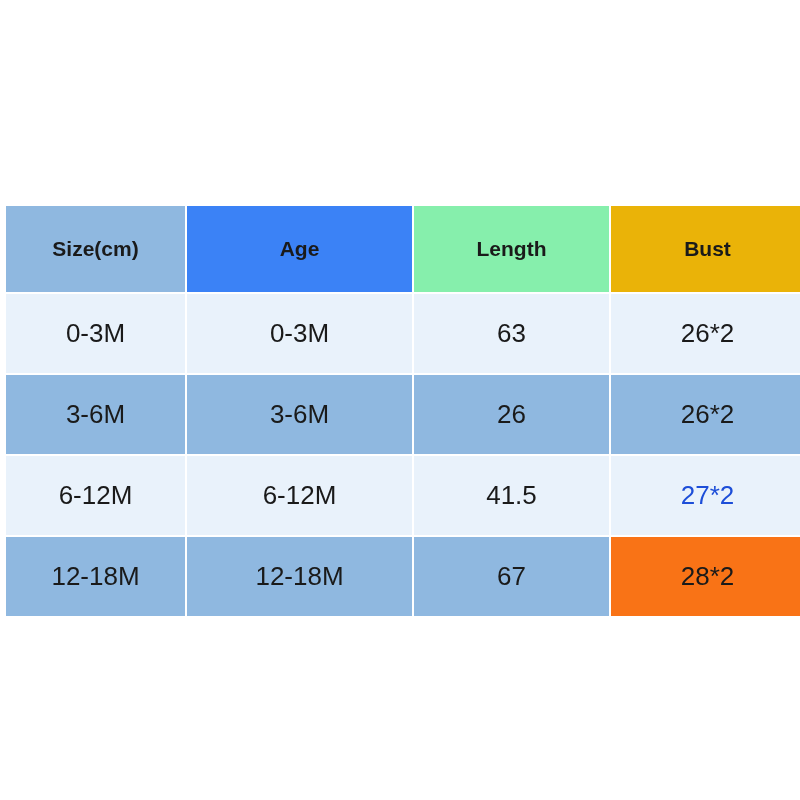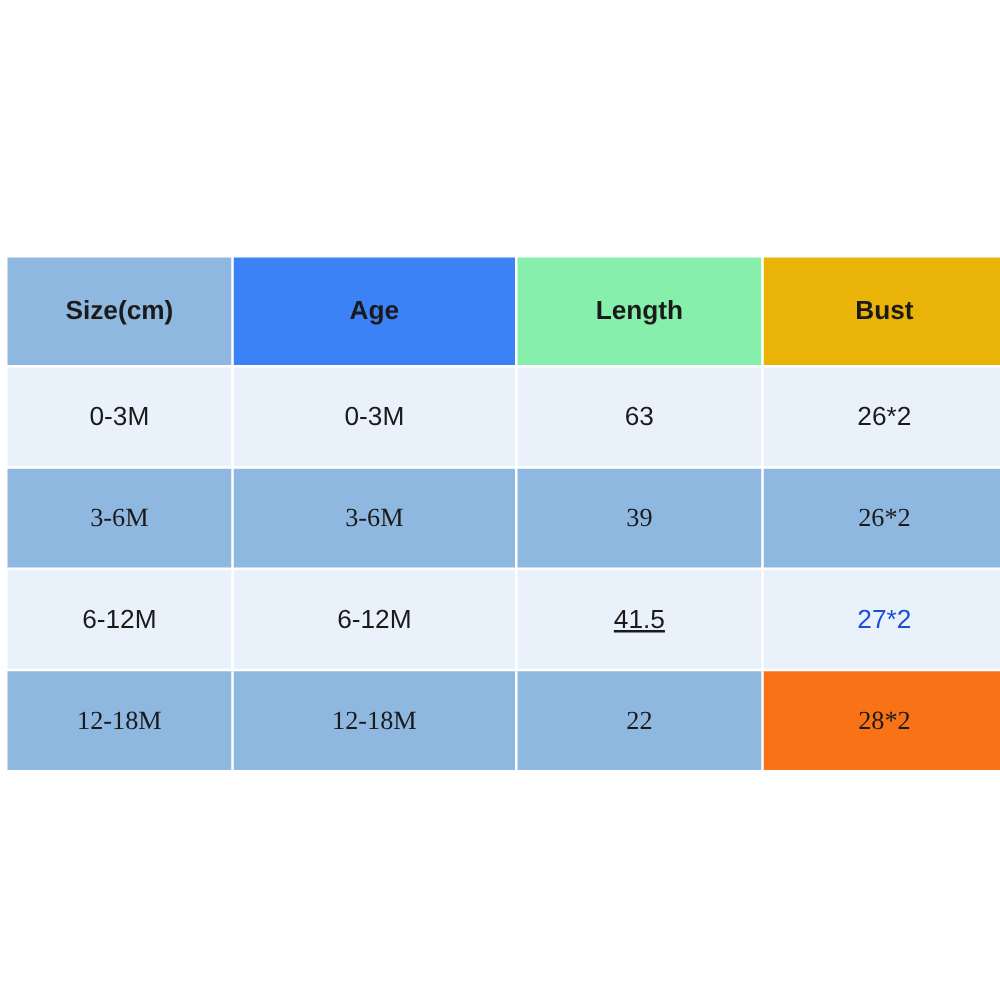--- a/index.html
+++ b/index.html
@@ -41,30 +41,29 @@
   tr.header-row td {
     height: 86px;
     background: #8fb8e0;
     font-weight: bold;
     font-size: 21px;
   }
 
   
   tr.body-row td {
     height: 79px;
-    font-size: 21px;
+    font-size: 26px;
     font-weight: normal;
   }
 
   tr.row-light td {
     background: #e9f2fb;
   }
   tr.row-dark td {
     background: #8fb8e0;
-    font-family: Liberation Serif, serif;
   }
 
   
   col.c0 { width: 181px; }
   col.c1 { width: 227px; }
   col.c2 { width: 197px; }
   col.c3 { width: 195px; }
 
   
   td.col-0 { }
@@ -89,30 +88,30 @@
       </tr>
       <tr class="body-row row-light">
         <td class="col-0" style="background: rgb(233, 242, 251); color: rgb(26, 26, 26); border-color: rgb(255, 255, 255);">0-3M</td>
         <td style="background: rgb(233, 242, 251); color: rgb(26, 26, 26); border-color: rgb(255, 255, 255);">0-3M</td>
         <td style="background: rgb(233, 242, 251); color: rgb(26, 26, 26); border-color: rgb(255, 255, 255);">63</td>
         <td style="background: rgb(233, 242, 251); color: rgb(26, 26, 26); border-color: rgb(255, 255, 255);">26*2</td>
       </tr>
       <tr class="body-row row-dark">
         <td class="col-0" style="background: rgb(143, 184, 224); color: rgb(26, 26, 26); border-color: rgb(255, 255, 255);">3-6M</td>
         <td style="background: rgb(143, 184, 224); color: rgb(26, 26, 26); border-color: rgb(255, 255, 255);">3-6M</td>
-        <td style="background: rgb(143, 184, 224); color: rgb(26, 26, 26); border-color: rgb(255, 255, 255);">39</td>
+        <td style="background: rgb(143, 184, 224); color: rgb(26, 26, 26); border-color: rgb(255, 255, 255);">26</td>
         <td style="background: rgb(143, 184, 224); color: rgb(26, 26, 26); border-color: rgb(255, 255, 255);">26*2</td>
       </tr>
       <tr class="body-row row-light">
         <td class="col-0" style="background: rgb(233, 242, 251); color: rgb(26, 26, 26); border-color: rgb(255, 255, 255);">6-12M</td>
         <td style="background: rgb(233, 242, 251); color: rgb(26, 26, 26); border-color: rgb(255, 255, 255);">6-12M</td>
-        <td style="background: rgb(233, 242, 251); color: rgb(26, 26, 26); border-color: rgb(255, 255, 255); text-decoration: underline;">41.5</td>
+        <td style="background: rgb(233, 242, 251); color: rgb(26, 26, 26); border-color: rgb(255, 255, 255);">41.5</td>
         <td style="background: rgb(233, 242, 251); color: #1d4ed8; border-color: rgb(255, 255, 255);">27*2</td>
       </tr>
       <tr class="body-row row-dark">
         <td class="col-0" style="background: rgb(143, 184, 224); color: rgb(26, 26, 26); border-color: rgb(255, 255, 255);">12-18M</td>
         <td style="background: rgb(143, 184, 224); color: rgb(26, 26, 26); border-color: rgb(255, 255, 255);">12-18M</td>
-        <td style="background: rgb(143, 184, 224); color: rgb(26, 26, 26); border-color: rgb(255, 255, 255);">22</td>
+        <td style="background: rgb(143, 184, 224); color: rgb(26, 26, 26); border-color: rgb(255, 255, 255);">67</td>
         <td style="background: #f97316; color: rgb(26, 26, 26); border-color: rgb(255, 255, 255);">28*2</td>
       </tr>
     </tbody>
   </table>
 </div>
 
 </body></html>

